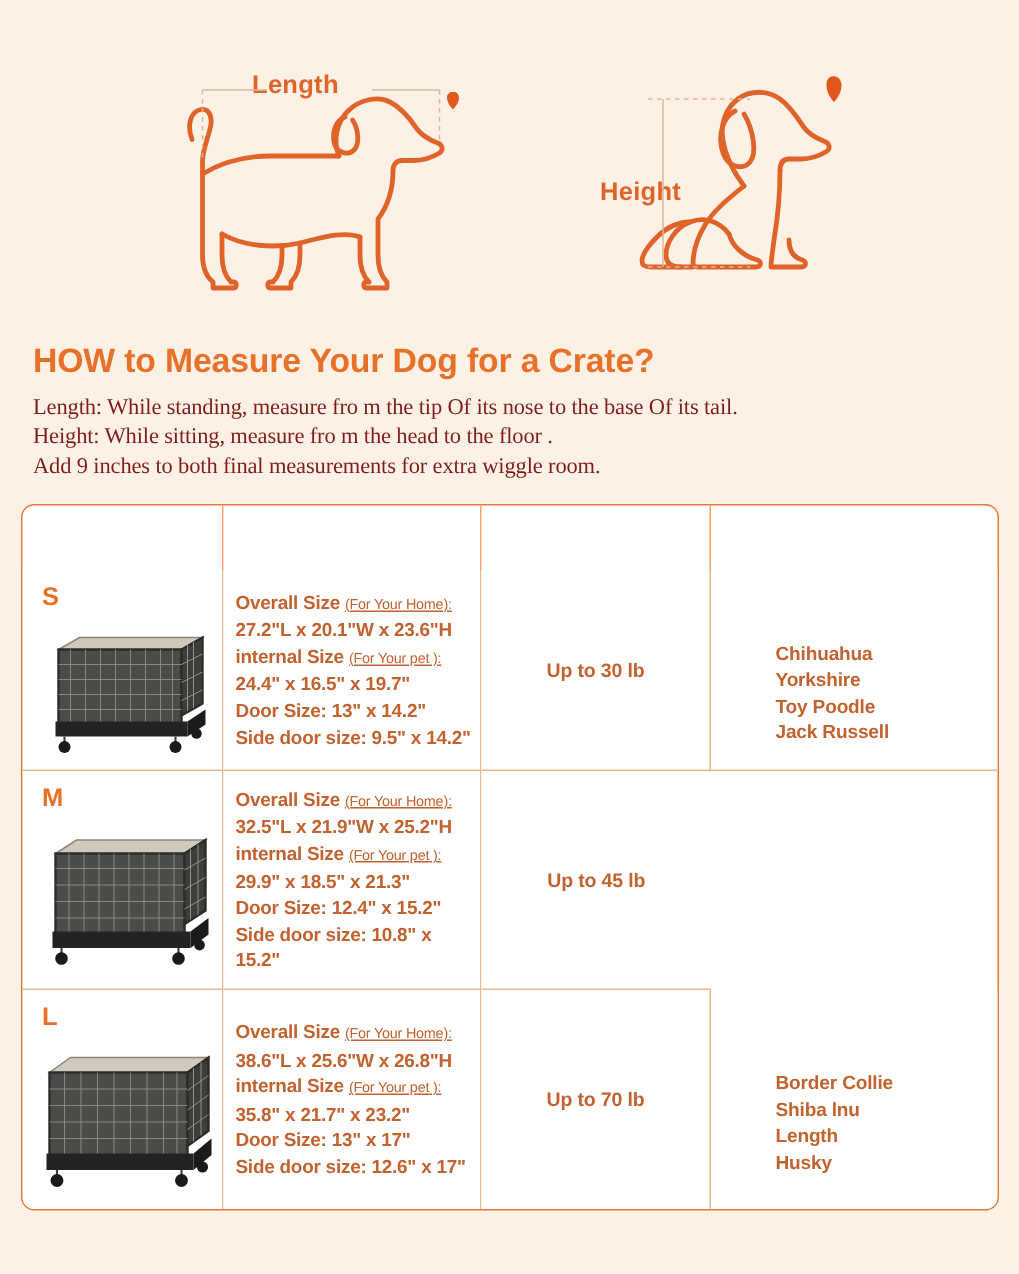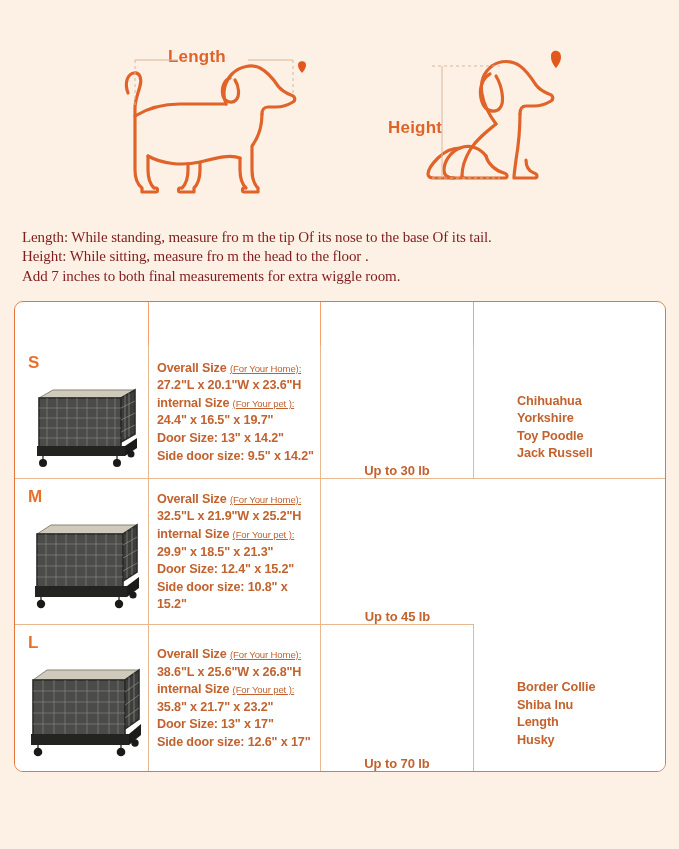--- a/index.html
+++ b/index.html
@@ -31,21 +31,21 @@
   }
   .dim-label {
     position: absolute;
     color: #e0642a;
     font-weight: bold;
     font-size: 17px;
     letter-spacing: .2px;
     white-space: nowrap;
   }
   .label-length { left: 168px; top: 47px; }
-  .label-height { left: 388px; top: 118px; }
+  .label-height { left: 400px; top: 118px; }
 
   
   .head-wrap {
     padding: 0 22px;
   }
   .main-title {
     color: #e8712a;
     font-size: 22.5px;
     font-weight: bold;
     letter-spacing: -0.1px;
@@ -98,21 +98,21 @@
   .trow:last-child .tcell { border-bottom: none; }
   .tcell:last-child { border-right: none; }
 
   .c-crate { width: 134px; flex: 0 0 134px; }
   .c-size  { width: 172px; flex: 0 0 172px; }
   .c-weight{ width: 153px; flex: 0 0 153px; }
   .c-breed { flex: 1 1 auto; }
 
   .body-row .c-crate   { padding: 6px 4px 4px 8px; flex-direction: column; }
   .body-row .c-size    { padding: 10px 6px 8px 8px; align-items: center; }
-  .body-row .c-weight  { align-items: flex-end; justify-content: center; }
+  .body-row .c-weight  { align-items: center; justify-content: center; }
   .body-row .c-breed   { align-items: center; padding-left: 43px; }
 
   .size-letter {
     color: #e8712a;
     font-size: 17px;
     font-weight: bold;
     line-height: 1;
     margin: 3px 0 0 5px;
   }
   .crate-img { margin-top: 1px; align-self: center; }
@@ -209,24 +209,25 @@
       <line x1="32" y1="22" x2="100" y2="22"></line>
       <line x1="32" y1="134" x2="100" y2="134"></line>
     </g>
     <line x1="42" y1="22" x2="42" y2="134" stroke="#d9b89a" stroke-width="1"></line>
     <path d="M151,12 C151,5 161,5 161,13 C161,19 156,24 156,24
              C156,24 151,19 151,13 C151,5 160,5 160,12" fill="#e2571c" stroke="none"></path>
   </svg>
 </div>
 
 <div class="head-wrap">
+  <div class="main-title">HOW to Measure Your Dog for a Crate?</div>
   <div class="sub-lines">
     <div>Length: While standing, measure fro m the tip Of its nose to the base Of its tail.</div>
     <div>Height: While sitting, measure fro m the head to the floor .</div>
-    <div>Add 7 inches to both final measurements for extra wiggle room.</div>
+    <div>Add 9 inches to both final measurements for extra wiggle room.</div>
   </div>
 </div>
 
 <div class="table-wrap">
 
   <div class="trow thead">
     <div class="tcell c-crate">Creat</div>
     <div class="tcell c-size">Creat Size</div>
     <div class="tcell c-weight">Dog Weight</div>
     <div class="tcell c-breed">Dog Breeds</div>

